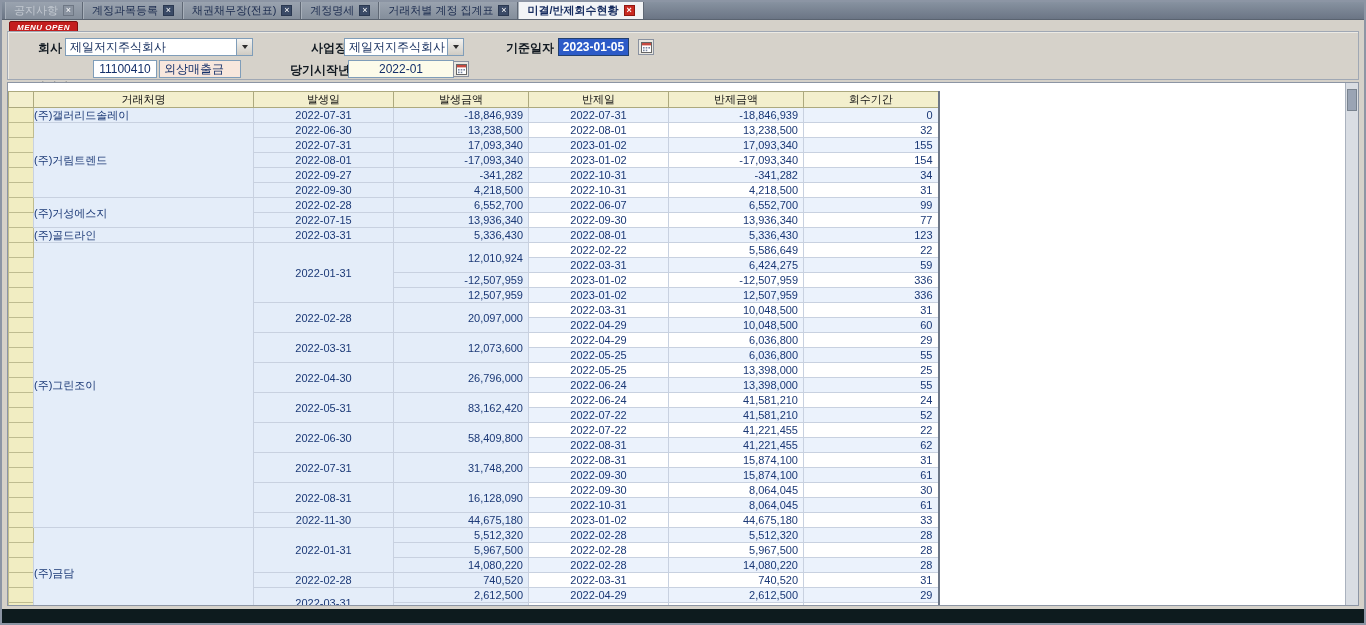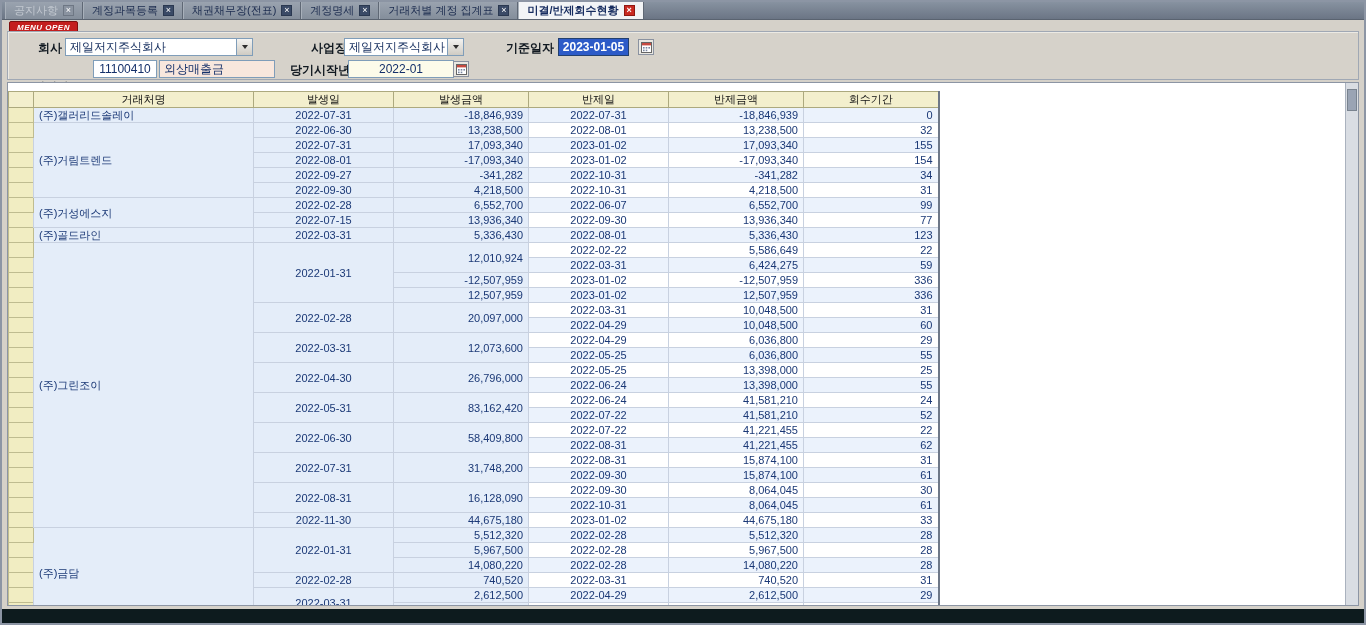--- a/index.html
+++ b/index.html
@@ -51,21 +51,21 @@
   .grid-area { position:absolute; top:80px; left:5px; right:5px; bottom:17px;
     background:#FFFFFF; border:1px solid #8C95A4; overflow:hidden; }
   table.grid { border-collapse:collapse; table-layout:fixed; font-size:11px;
     border-right:2px solid #6E7888;margin-top:8px; }
   th { background:#F3EFCD; border:1px solid #ACA97E; height:15px; font-weight:normal;
     color:#111; font-size:11px; }
   td { border:1px solid #C8D1E0; height:15px; line-height:14px; color:#1A3876;
     overflow:hidden; white-space:nowrap; cursor:default; }
   td.sel   { background:#F1EDC2; border:1px solid #BFBC90; }
   th.sel-h { background:#F3EFCD; }
-  td.cust  { background:#E4EDF9; text-align:left;  padding-left:5px; }
+  td.cust  { background:#E4EDF9; text-align:left;  }
   td.odate { background:#E4EDF9; text-align:center; }
   td.oamt  { background:#E4EDF9; text-align:right; padding-right:5px; }
   td.sdate { text-align:center; }
   td.samt, td.speriod { text-align:right; padding-right:5px; }
   tr.even td.plain { background:#EBF2FC; }
   tr.odd  td.plain { background:#FFFFFF; }
 
   .vscroll { position:absolute; top:0; right:0; bottom:0; width:13px; background:#D9DDE3;
     border-left:1px solid #AAB2BE; }
   .vthumb { position:absolute; top:6px; left:1px; width:10px; height:22px;
@@ -134,21 +134,21 @@
         <rect x="2" y="5" width="1.6" height="1.6" fill="#7A87A0"></rect>
           <rect x="4.7" y="5" width="1.6" height="1.6" fill="#7A87A0"></rect>
           <rect x="7.4" y="5" width="1.6" height="1.6" fill="#7A87A0"></rect>
         <rect x="2" y="7.6" width="1.6" height="1.6" fill="#7A87A0"></rect>
           <rect x="4.7" y="7.6" width="1.6" height="1.6" fill="#7A87A0"></rect>
       </svg>
     </button>
 
     <span class="lbl" style="left:25px;top:48px">계정과목</span>
     <input class="fld" style="left: 85px; top: 28px; width: 64px;" readonly="" value="11100410">
-    <input class="fld left pink" style="left: 151px; top: 28px; width: 116px;" readonly="" value="외상매출금">
+    <input class="fld left pink" style="left: 151px; top: 28px; width: 82px;" readonly="" value="외상매출금">
 
     <span class="lbl" style="left:282px;top:31px">당기시작년월</span>
     <input class="fld cream" style="left: 340px; top: 28px; width: 106px;" readonly="" value="2022-01">
     <button class="calbtn" style="left:445px;top:29px">
       <svg width="11" height="11" viewBox="0 0 11 11">
         <rect x="0.5" y="0.5" width="10" height="10" fill="#fff" stroke="#666"></rect>
         <rect x="1" y="1" width="9" height="2.4" fill="#C74A40"></rect>
         <rect x="2" y="5" width="1.6" height="1.6" fill="#7A87A0"></rect>
           <rect x="4.7" y="5" width="1.6" height="1.6" fill="#7A87A0"></rect>
           <rect x="7.4" y="5" width="1.6" height="1.6" fill="#7A87A0"></rect>

